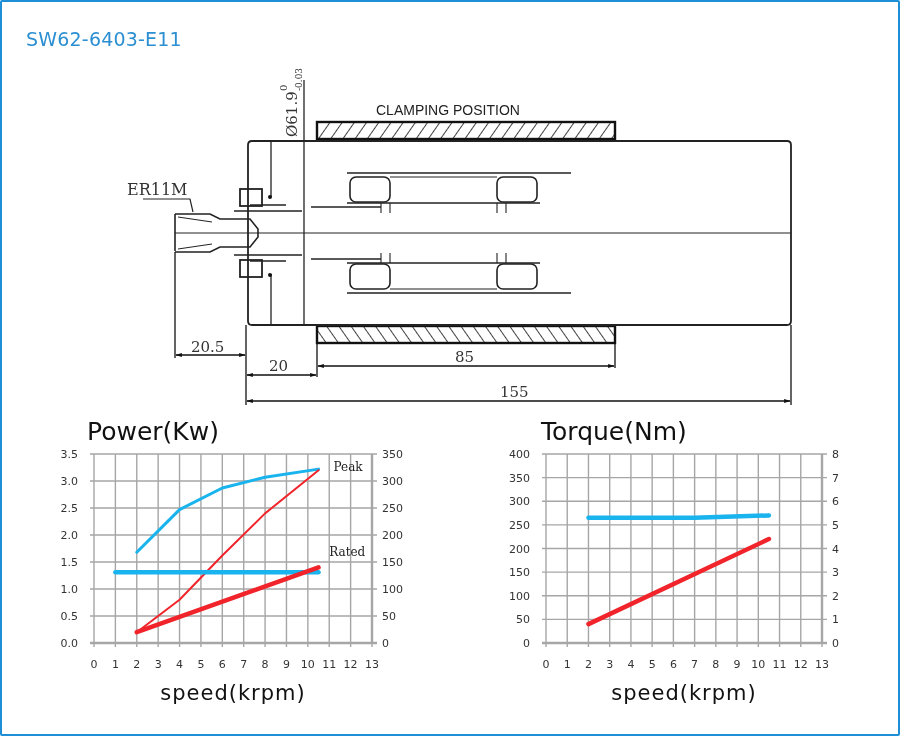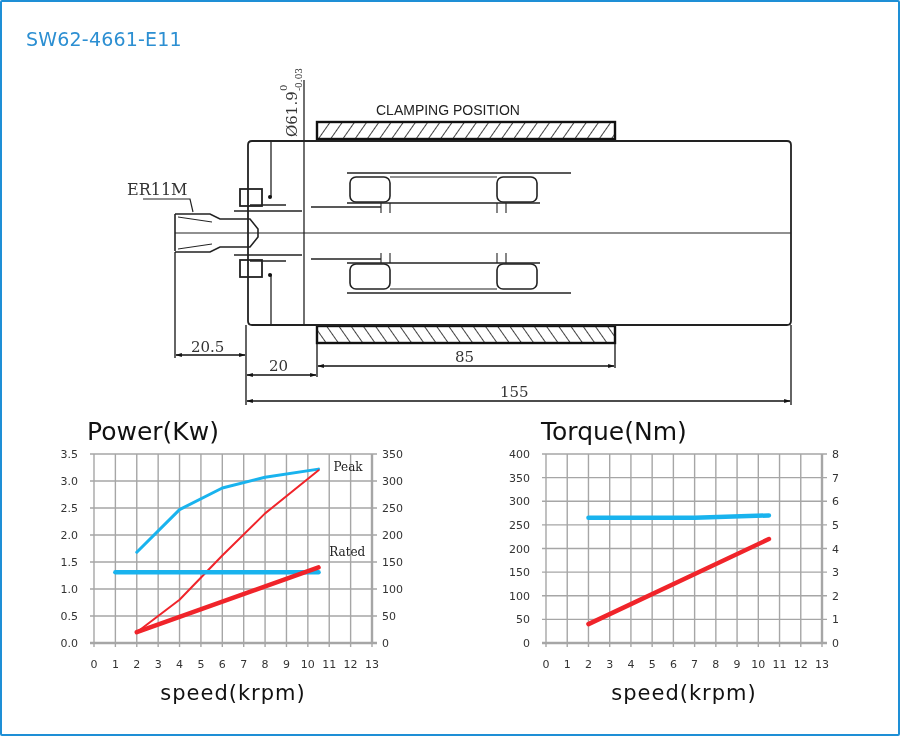--- a/index.html
+++ b/index.html
@@ -11,21 +11,21 @@
   .cap-text { font-family: "Liberation Sans", sans-serif; fill: #222; }
   .chart-title { font-family: "DejaVu Sans", sans-serif; fill: #111; }
   .tick { font-family: "DejaVu Sans", sans-serif; font-size: 11px; fill: #333; }
   .xlabel { font-family: "DejaVu Sans", sans-serif; font-size: 21px; fill: #111; letter-spacing: 1px; }
   .ann { font-family: "DejaVu Serif", serif; font-size: 12px; fill: #222; }
 </style>
 </head>
 <body>
 
 <div class="frame"></div>
-<div class="doc-title">SW62-4661-E11</div>
+<div class="doc-title">SW62-6403-E11</div>
 
 <svg width="900" height="736">
   <defs>
     <pattern id="hatchA" patternUnits="userSpaceOnUse" width="10" height="20" patternTransform="rotate(35)">
       <line x1="0" y1="0" x2="0" y2="20" stroke="#111" stroke-width="1.6"></line>
     </pattern>
     <pattern id="hatchB" patternUnits="userSpaceOnUse" width="10" height="20" patternTransform="rotate(-35)">
       <line x1="0" y1="0" x2="0" y2="20" stroke="#111" stroke-width="1.6"></line>
     </pattern>
     <marker id="arr" viewBox="0 0 10 10" refX="9" refY="5" markerWidth="5" markerHeight="5" orient="auto-start-reverse">

